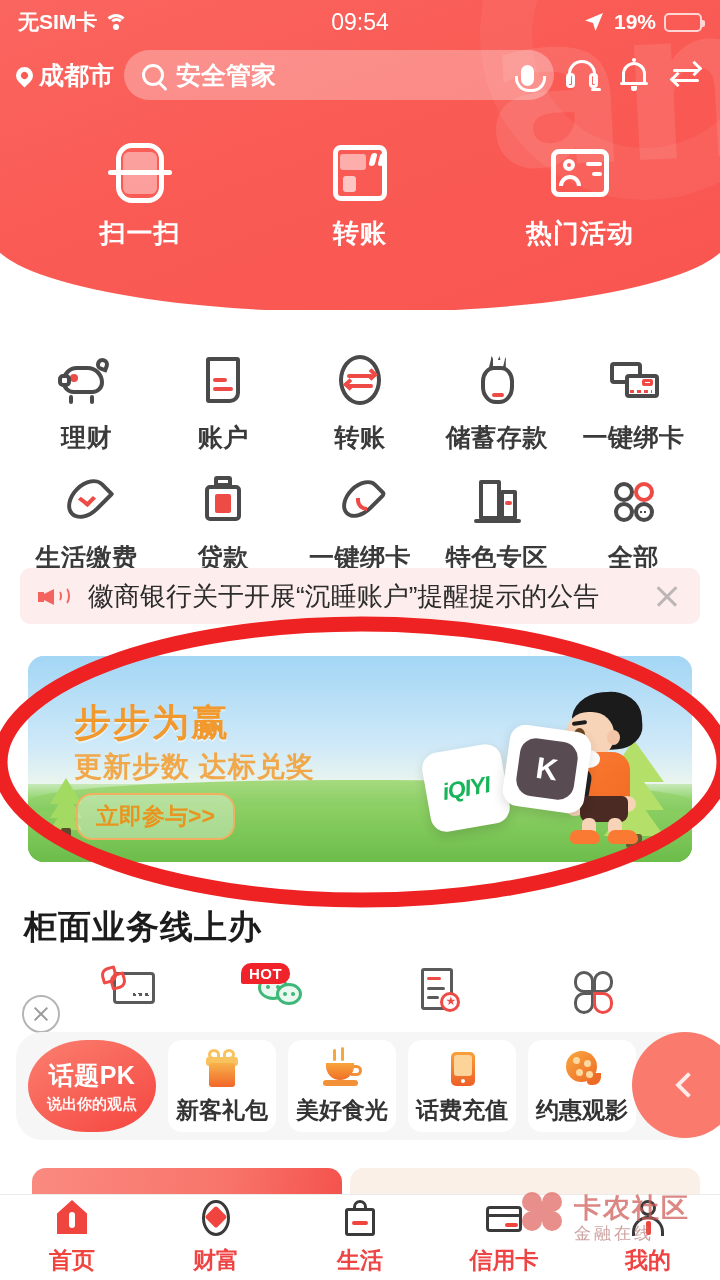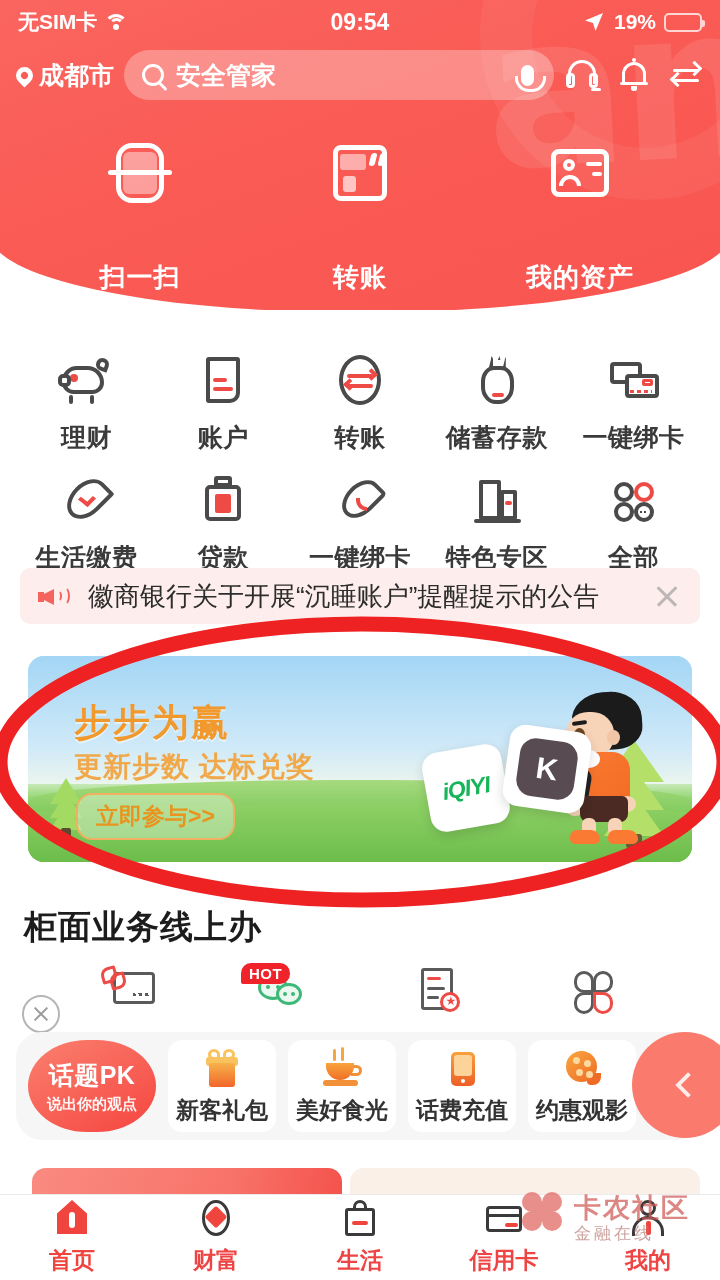--- a/index.html
+++ b/index.html
@@ -30,21 +30,21 @@
     border:52px solid rgba(255,255,255,.055); border-radius:50%;
   }
 
   
   .statusbar {
     position:absolute; left:0; top:0; width:720px; height:44px;
     display:flex; align-items:center; color:#fff; z-index:5;
     padding:0 18px; font-size:21px; font-weight:700;
   }
   .sb-left { display:flex; align-items:center; gap:7px; }
-  .sb-center { position:absolute; left:0; right:0; text-align:center; font-size:23px; font-weight:700; }
+  .sb-center { position:absolute; left:0; right:0; text-align:center; font-size:23px; font-weight:400; }
   .sb-right { margin-left:auto; display:flex; align-items:center; gap:8px; z-index:2; }
   .wifi-ico { width:24px; height:18px; position:relative; display:inline-block; }
   .wifi-ico i {
     position:absolute; border:3px solid #fff; border-bottom-color:transparent;
     border-left-color:transparent; border-right-color:transparent; border-radius:50%;
   }
   .wifi-ico i:nth-child(1){ width:24px; height:24px; left:0; top:1px; }
   .wifi-ico i:nth-child(2){ width:15px; height:15px; left:4.5px; top:5px; }
   .wifi-ico i:nth-child(3){
     width:6px; height:6px; left:9px; top:11px; background:#fff;
@@ -106,21 +106,21 @@
   .ic-swap .h1{ position:absolute; right:4px; top:6px; width:11px;height:11px;
     border-top:3px solid #fff; border-right:3px solid #fff; transform:rotate(45deg); }
   .ic-swap .h2{ position:absolute; left:4px; top:17px; width:11px;height:11px;
     border-bottom:3px solid #fff; border-left:3px solid #fff; transform:rotate(45deg); }
 
   
   .quick-row {
     position:absolute; left:0; top:140px; width:720px; z-index:5;
     display:flex; justify-content:space-around; padding:0 30px;
   }
-  .quick-item { display:flex; flex-direction:column; align-items:center; width:150px;gap:44px; }
+  .quick-item { display:flex; flex-direction:column; align-items:center; width:150px; }
   .quick-ico { width:66px; height:66px; position:relative; margin-bottom:10px; }
   .quick-label { color:#fff; font-size:26px; font-weight:700; letter-spacing:1px; }
 
   
   .ic-scan .frame { position:absolute; left:9px; top:3px; width:48px;height:60px;
      border:5px solid #fff; border-radius:16px; }
   .ic-scan .fill { position:absolute; left:16px; top:12px; width:34px;height:42px;
      background:rgba(255,255,255,.42); border-radius:6px; }
   .ic-scan .line { position:absolute; left:1px; top:30px; width:64px;height:5px;
      background:#fff; border-radius:3px; }
@@ -575,21 +575,21 @@
         <span class="quick-label">转账</span>
       </div>
       <div class="quick-item">
         <span class="quick-ico ic-idcard">
           <i class="frame"></i>
             <i class="head"></i>
             <i class="body2"></i>
             <i class="l1"></i>
             <i class="l2"></i>
         </span>
-        <span class="quick-label">我的资产</span>
+        <span class="quick-label">热门活动</span>
       </div>
     </div>
   </div>
 
   <div class="grid-menu">
     <div class="grid-row">
       <div class="grid-item">
         <span class="grid-ico ic-piggy">
           <i class="b"></i>
             <i class="ear"></i>

